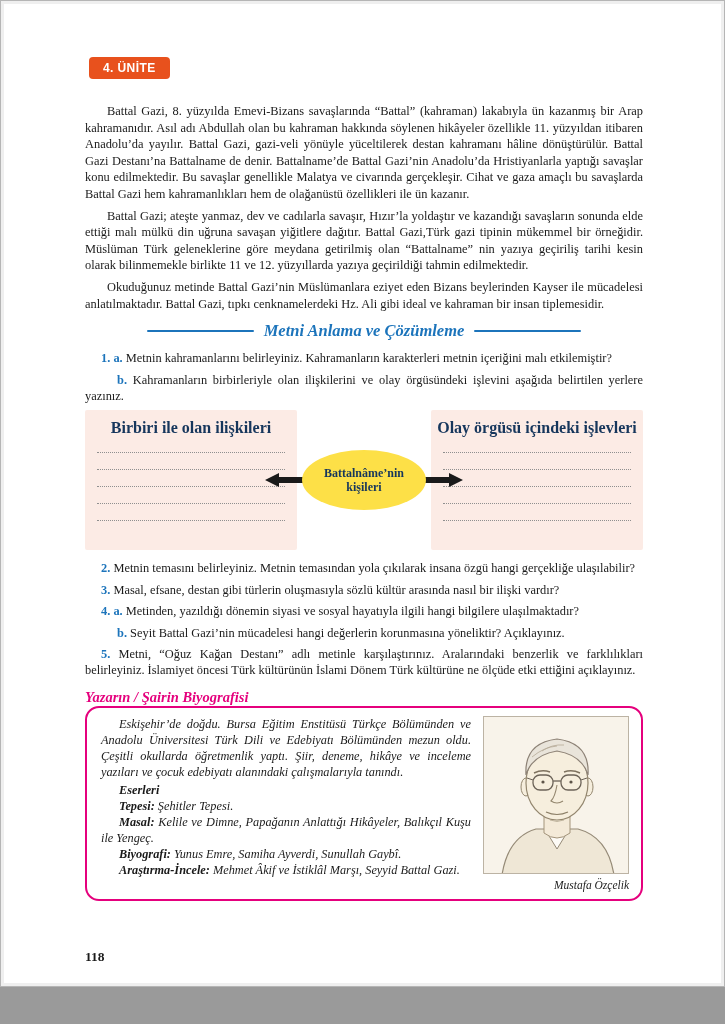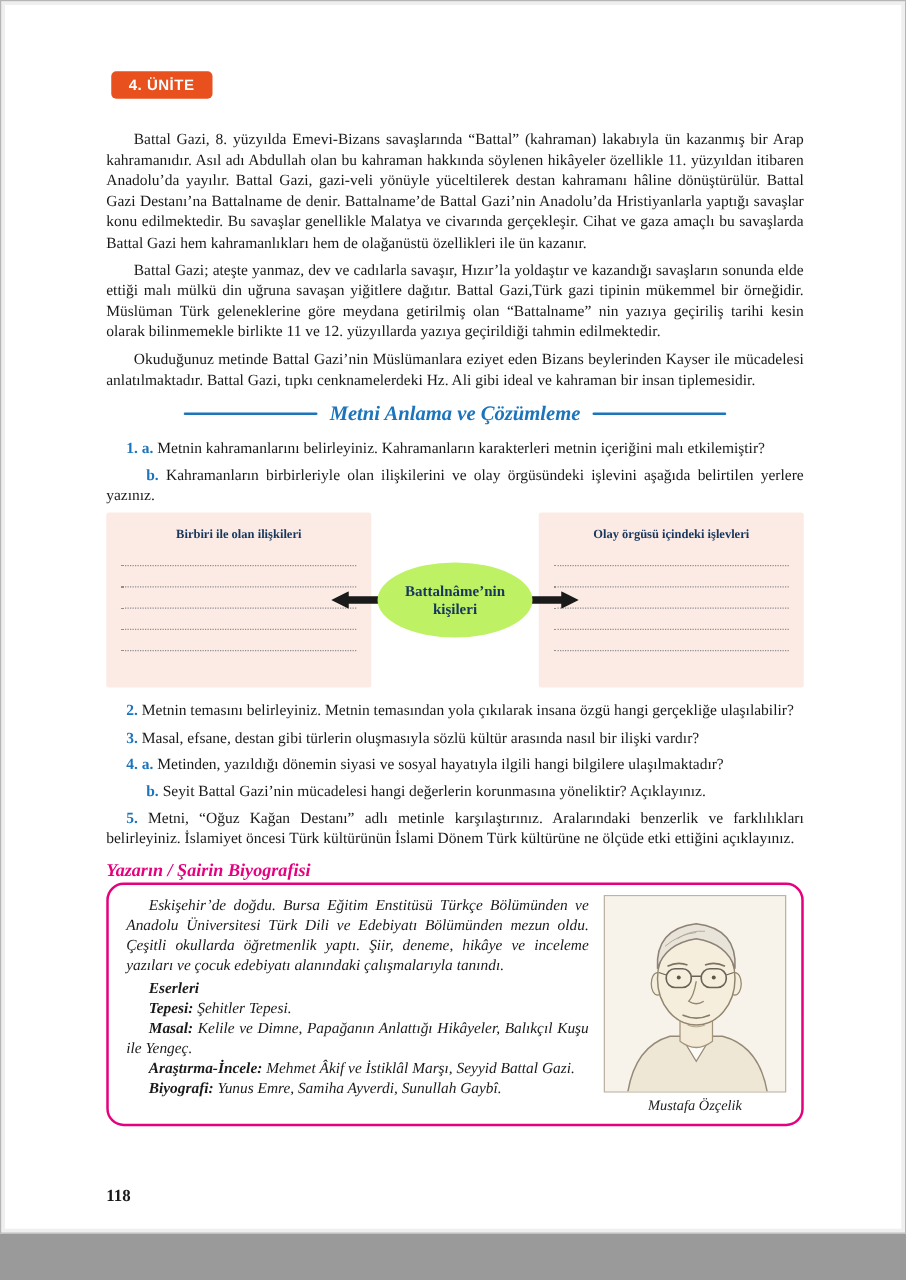--- a/index.html
+++ b/index.html
@@ -36,51 +36,51 @@
     font-size:12.4px; line-height:16.4px; text-align:justify;
     text-indent:16px; margin-bottom:5px;
   }
   .question.sub { text-indent:32px; }
   .qnum { color:#1c74bb; font-weight:bold; }
 
   .diagram { position:relative; height:140px; margin:6px 0 10px; }
   .d-box { position:absolute; top:0; width:212px; height:140px; background:#fcebe5; border-radius:2px; }
   .d-box.left { left:0; } .d-box.right { right:0; }
   .d-title {
-    text-align:center; font-weight:bold; font-size:10px; color:#16365c;
+    text-align:center; font-weight:bold; font-size:16px; color:#16365c;
     padding:11px 6px 1px; line-height:14px;
   }
   .dotline { height:17px; margin:0 12px; border-bottom:1.5px dotted #8f8f8f; }
   .arrow { position:absolute; top:63px; width:42px; height:14px; }
   .arrow-left { left:180px; } .arrow-right { right:180px; }
   .arrow path { fill:#1a1a1a; }
   .ellipse {
     position:absolute; left:50%; top:50%; transform:translate(-50%,-50%);
-    width:124px; height:60px; background:#bef264; border-radius:50%;
+    width:124px; height:60px; background:#fde047; border-radius:50%;
     display:flex; flex-direction:column; align-items:center; justify-content:center;
     font-weight:bold; font-size:12px; color:#16365c; line-height:14px; text-align:left;
   }
 
   .bio-heading {
     color:#e5007d; font-weight:bold; font-style:italic; font-size:14.5px;
     margin:10px 0 0;
   }
   .bio-box {
     display:flex; gap:12px; border:2px solid #e5007d; border-radius:14px;
     padding:8px 12px 8px 14px; min-height:190px; background:#fff;
   }
   .bio-text { flex:1; font-style:italic; font-size:12.3px; line-height:16px; }
   .bio-name { font-weight:bold; font-size:12.9px; text-indent:18px; margin-bottom:2px; }
   .bio-summary { text-align:justify; text-indent:18px; margin-bottom:2px; }
   .bio-works-heading { font-weight:bold; text-indent:18px; }
   .bio-entry { text-indent:18px; text-align:justify; }
   .bio-entry b { font-weight:bold; }
   .bio-portrait { width:146px; text-align:center; }
   .portrait-frame { width:146px; height:158px; border:1px solid #bcb3a4; background:#f8f3ea; overflow:hidden; }
-  .portrait-caption { font-style:italic; font-size:11.5px; margin-top:5px; color:#222; }
+  .portrait-caption { font-style:italic; font-size:11.5px; margin-top:5px; color:#222;text-align:right; }
 
   .page-number { position:absolute; left:84px; top:948px; font-weight:bold; font-size:13.5px; }
 </style>
 </head>
 <body>
 
 <div class="page">
 
   <div class="unit-badge">4. ÜNİTE</div>
 
@@ -135,22 +135,22 @@
     <p class="question"><span class="qnum">5.</span> <span>Metni, “Oğuz Kağan Destanı” adlı metinle karşılaştırınız. Aralarındaki benzerlik ve farklılıkları belirleyiniz. İslamiyet öncesi Türk kültürünün İslami Dönem Türk kültürüne ne ölçüde etki ettiğini açıklayınız.</span></p>
 
     <div class="bio-heading">Yazarın / Şairin Biyografisi</div>
 
     <div class="bio-box">
       <div class="bio-text">
         <p class="bio-summary">Eskişehir’de doğdu. Bursa Eğitim Enstitüsü Türkçe Bölümünden ve Anadolu Üniversitesi Türk Dili ve Edebiyatı Bölümünden mezun oldu. Çeşitli okullarda öğretmenlik yaptı. Şiir, deneme, hikâye ve inceleme yazıları ve çocuk edebiyatı alanındaki çalışmalarıyla tanındı.</p>
         <p class="bio-works-heading">Eserleri</p>
         <p class="bio-entry"><b>Tepesi:</b> <span>Şehitler Tepesi.</span></p>
         <p class="bio-entry"><b>Masal:</b> <span>Kelile ve Dimne, Papağanın Anlattığı Hikâyeler, Balıkçıl Kuşu ile Yengeç.</span></p>
+        <p class="bio-entry"><b>Biyografi:</b> <span>Yunus Emre, Samiha Ayverdi, Sunullah Gaybî.</span></p>
         <p class="bio-entry"><b>Araştırma-İncele:</b> <span>Mehmet Âkif ve İstiklâl Marşı, Seyyid Battal Gazi.</span></p>
-        <p class="bio-entry"><b>Biyografi:</b> <span>Yunus Emre, Samiha Ayverdi, Sunullah Gaybî.</span></p>
       </div>
       <div class="bio-portrait">
         <div class="portrait-frame">
           <svg viewBox="0 0 146 158" width="146" height="158" xmlns="http://www.w3.org/2000/svg">
             <rect width="146" height="158" fill="#f8f3ea"></rect>
             <path d="M18 158 Q24 120 52 112 L94 112 Q124 120 130 158 Z" fill="#efe7d6" stroke="#958a77" stroke-width="1.2"></path>
             <path d="M62 114 L73 132 L84 114" fill="#fdfbf6" stroke="#958a77" stroke-width="1"></path>
             <path d="M60 96 L60 116 Q73 126 86 116 L86 96 Z" fill="#f4ead8" stroke="#a3947b" stroke-width="1"></path>
             <ellipse cx="42" cy="70" rx="5" ry="9" fill="#f6eedd" stroke="#93866e" stroke-width="1"></ellipse>
             <ellipse cx="104" cy="70" rx="5" ry="9" fill="#f6eedd" stroke="#93866e" stroke-width="1"></ellipse>

